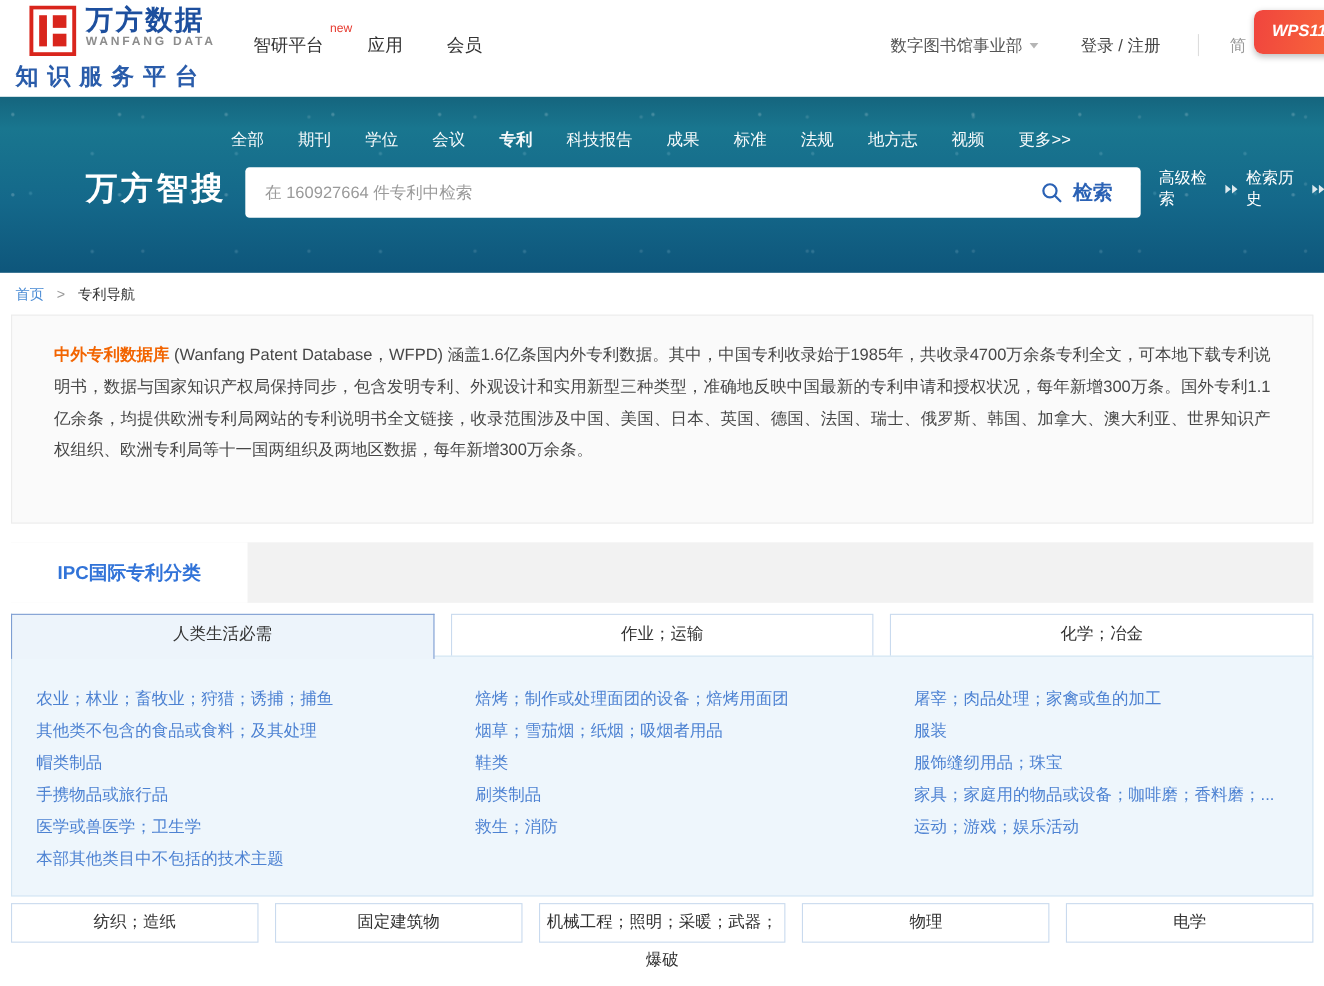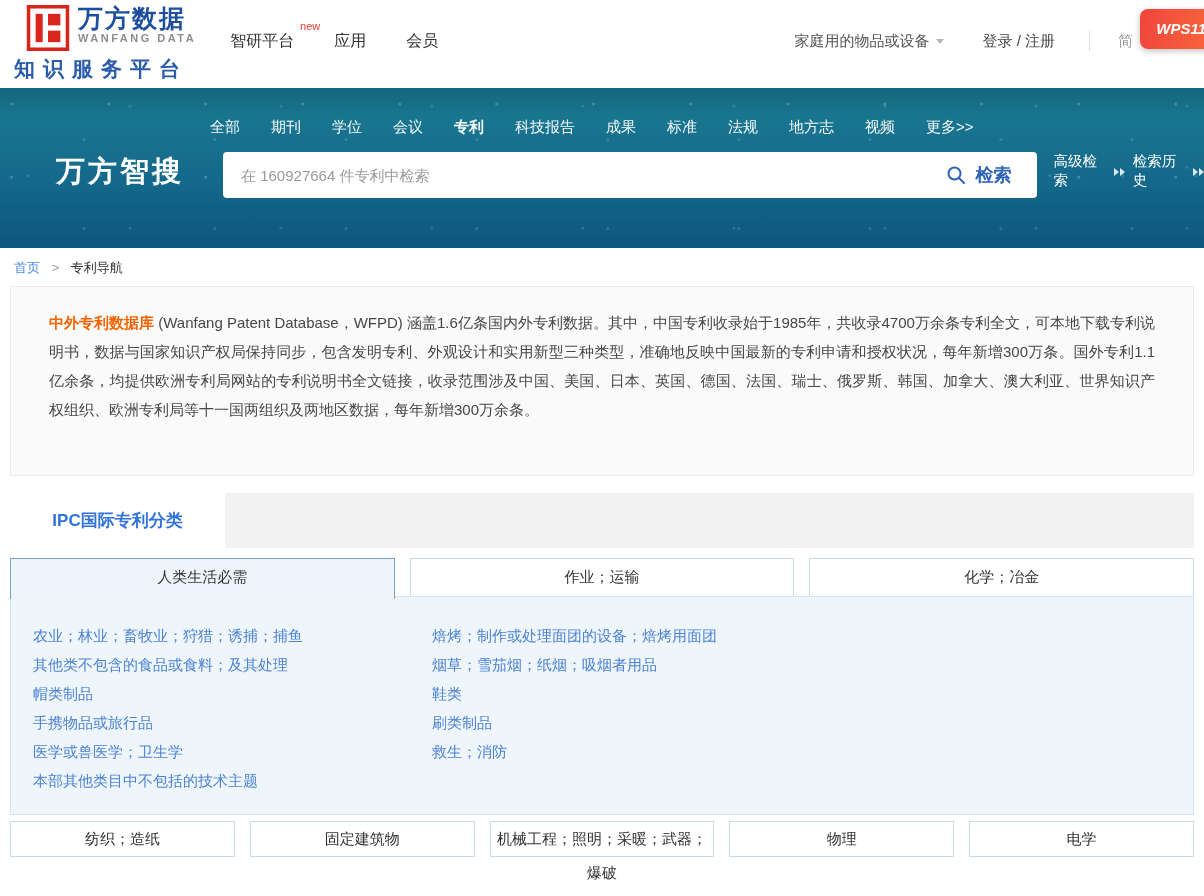--- a/index.html
+++ b/index.html
@@ -33,21 +33,21 @@
   
   .banner { position:relative; height:160px;
     background:
       radial-gradient(circle at 12% 22%, rgba(255,255,255,.20) 1px, transparent 2px),
       radial-gradient(circle at 64% 58%, rgba(210,240,250,.16) 1px, transparent 2px),
       radial-gradient(circle at 38% 82%, rgba(160,225,240,.18) 1px, transparent 2px),
       radial-gradient(circle at 86% 30%, rgba(255,255,255,.12) 1px, transparent 2px),
       linear-gradient(180deg,#15657e 0%,#19768f 18%,#14688a 60%,#0e567b 100%);
     background-size:97px 73px, 131px 89px, 73px 107px, 151px 61px, 100% 100%; }
   .banner-inner { position:relative; height:100%; padding-left:210px; }
-  .banner-brand { position:absolute; left:56px; top:64px; color:#fff; font-size:29px; letter-spacing:3px; font-weight:bold; }
+  .banner-brand { position:absolute; left:78px; top:64px; color:#fff; font-size:29px; letter-spacing:3px; font-weight:bold; }
   .search-tabs { display:flex; gap:31px; padding-top:30px; }
   .search-tabs .tab { font-size:15px; color:rgba(255,255,255,.96); cursor:pointer; white-space:nowrap; }
   .search-tabs .tab.active { font-weight:bold; }
   .search-row { display:flex; align-items:flex-start; margin-top:15px;padding-left:13px; }
   .search-box { width:855px; height:46px; background:#fff; border-radius:4px; display:flex; align-items:center; }
   .search-input { flex:1; height:100%; border:none; outline:none; font-size:15px; color:#333;
     padding-left:18px; background:transparent; font-family:inherit; }
   .search-input::placeholder { color:#9a9a9a; opacity:1; }
   .search-btn { display:flex; align-items:center; gap:9px; padding:0 26px 0 12px; height:100%;
     background:none; border:none; cursor:pointer; }
@@ -118,21 +118,21 @@
     <span class="nav-item">
       <span>智研平台</span>
       <span class="nav-badge">new</span>
     </span>
     <span class="nav-item">应用</span>
     <span class="nav-item">会员</span>
   </nav>
 
   <div class="top-right">
     <span class="org">
-      <span>家庭用的物品或设备</span>
+      <span>数字图书馆事业部</span>
       <span class="caret-down"></span>
     </span>
     <span class="login">登录 / 注册</span>
     <span class="vdiv"></span>
     <span class="lang">简</span>
     <span class="lang">繁</span>
   </div>
 
   <div class="wps-badge">WPS11</div>
 </header>
@@ -216,20 +216,27 @@
     <a>医学或兽医学；卫生学</a>
     <a>本部其他类目中不包括的技术主题</a>
   </div>
   <div class="sec-col">
     <a>焙烤；制作或处理面团的设备；焙烤用面团</a>
     <a>烟草；雪茄烟；纸烟；吸烟者用品</a>
     <a>鞋类</a>
     <a>刷类制品</a>
     <a>救生；消防</a>
   </div>
+  <div class="sec-col">
+    <a>屠宰；肉品处理；家禽或鱼的加工</a>
+    <a>服装</a>
+    <a>服饰缝纫用品；珠宝</a>
+    <a>家具；家庭用的物品或设备；咖啡磨；香料磨；...</a>
+    <a>运动；游戏；娱乐活动</a>
+  </div>
 </div>
 
 <div class="other-rows">
   <div class="other-box">纺织；造纸</div>
   <div class="other-box">固定建筑物</div>
   <div class="other-box">机械工程；照明；采暖；武器；爆破</div>
   <div class="other-box">物理</div>
   <div class="other-box">电学</div>
   <div class="other-box other-empty"></div>
 </div>

